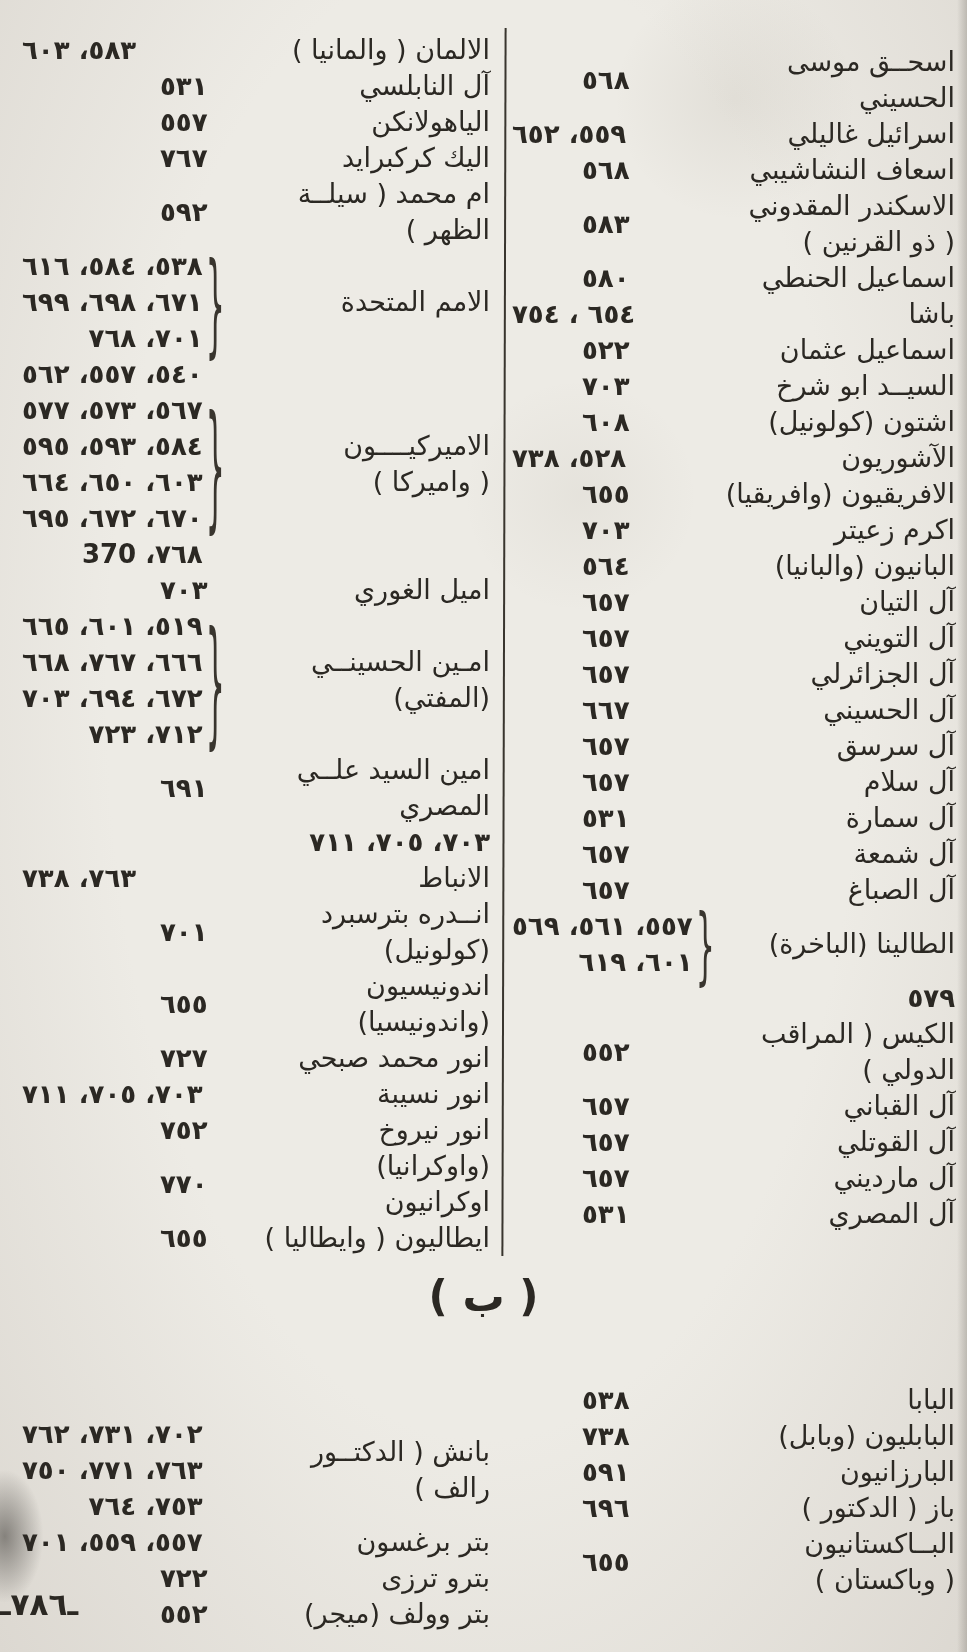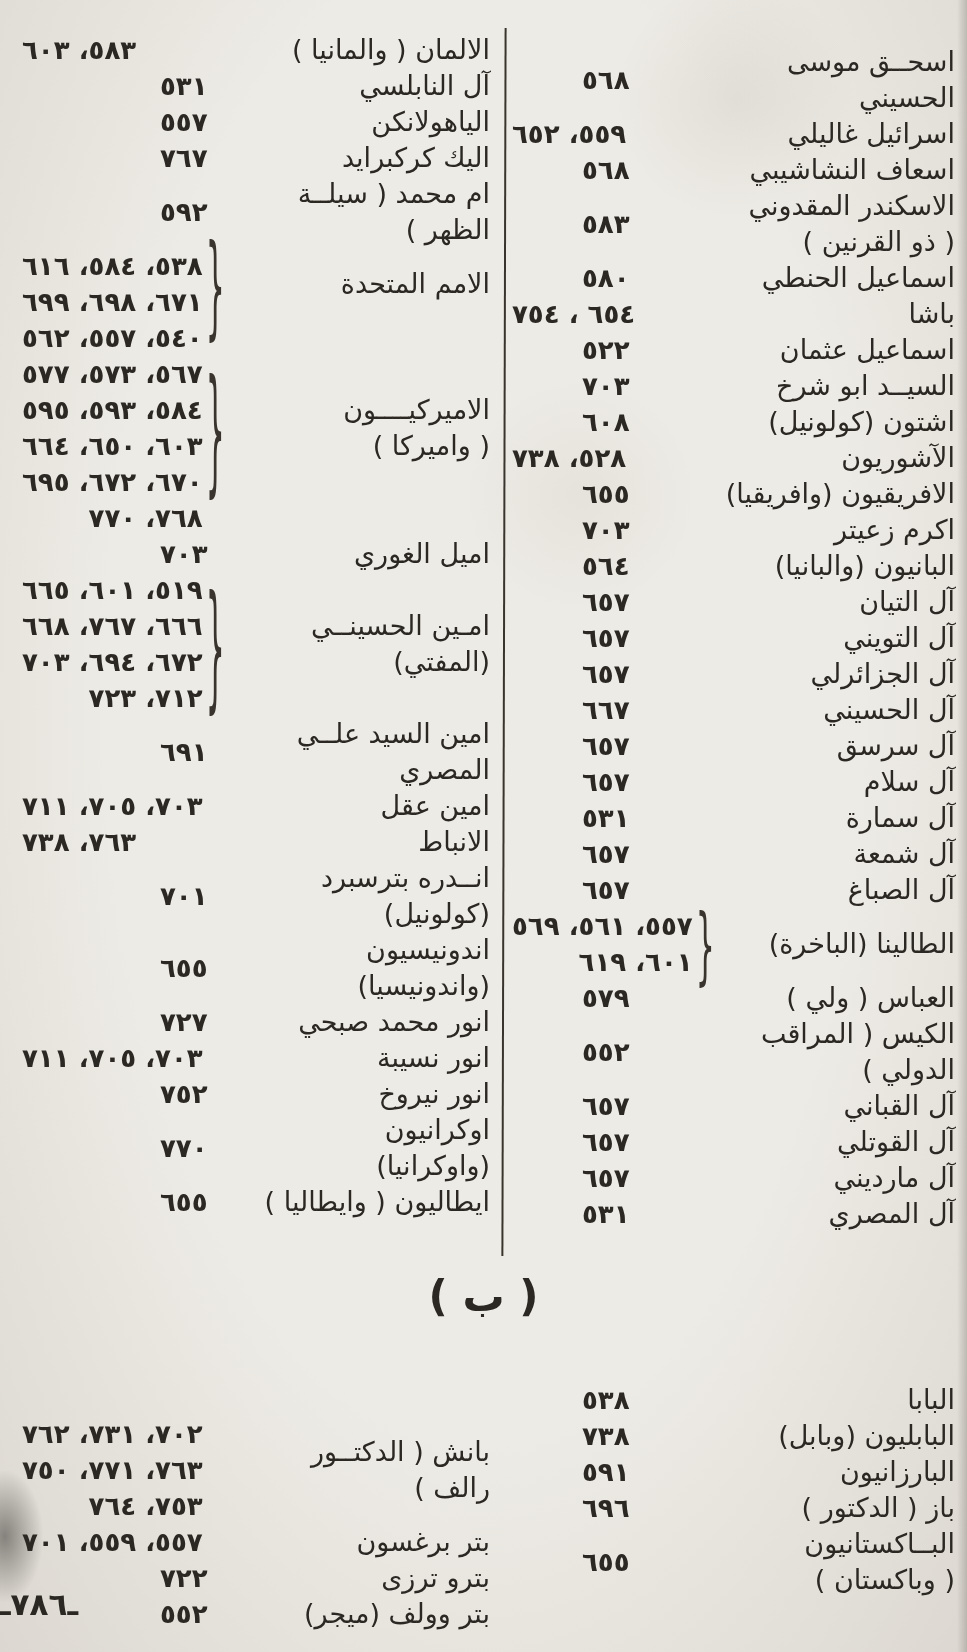--- a/index.html
+++ b/index.html
@@ -245,23 +245,20 @@
         <div class="entry-name">
           <div>الطالينا (الباخرة)</div>
         </div>
         <div class="brace" style="transform: scaleY(2.8);">}</div>
         <div class="entry-pages">
           <div>٥٥٧، ٥٦١، ٥٦٩</div>
           <div>٦٠١، ٦١٩</div>
         </div>
       </div>
       <div class="entry short">
-        <div class="entry-name">
-          <div>العباس ( ولي )</div>
-        </div>
         <div class="entry-pages">
           <div>٥٧٩</div>
         </div>
       </div>
       <div class="entry short">
         <div class="entry-name">
           <div>الكيس ( المراقب</div>
           <div>الدولي )</div>
         </div>
         <div class="entry-pages">
@@ -345,35 +342,36 @@
         </div>
       </div>
       <div class="entry">
         <div class="entry-name">
           <div>الامم المتحدة</div>
         </div>
         <div class="brace" style="transform: scaleY(3.75);">}</div>
         <div class="entry-pages">
           <div>٥٣٨، ٥٨٤، ٦١٦</div>
           <div>٦٧١، ٦٩٨، ٦٩٩</div>
+          <div>٧٠١، ٧٦٨</div>
         </div>
       </div>
       <div class="entry">
         <div class="entry-name">
           <div>الاميركيــــون</div>
           <div>( واميركا )</div>
         </div>
         <div class="brace" style="transform: scaleY(4.6);">}</div>
         <div class="entry-pages">
           <div>٥٤٠، ٥٥٧، ٥٦٢</div>
           <div>٥٦٧، ٥٧٣، ٥٧٧</div>
           <div>٥٨٤، ٥٩٣، ٥٩٥</div>
           <div>٦٠٣، ٦٥٠، ٦٦٤</div>
           <div>٦٧٠، ٦٧٢، ٦٩٥</div>
-          <div>٧٦٨، ٧٧٠</div>
+          <div>٧٦٨، 370</div>
         </div>
       </div>
       <div class="entry short">
         <div class="entry-name">
           <div>اميل الغوري</div>
         </div>
         <div class="entry-pages">
           <div>٧٠٣</div>
         </div>
       </div>
@@ -393,23 +391,20 @@
       <div class="entry short">
         <div class="entry-name">
           <div>امين السيد علــي</div>
           <div>المصري</div>
         </div>
         <div class="entry-pages">
           <div>٦٩١</div>
         </div>
       </div>
       <div class="entry">
-        <div class="entry-name">
-          <div>امين عقل</div>
-        </div>
         <div class="entry-pages">
           <div>٧٠٣، ٧٠٥، ٧١١</div>
         </div>
       </div>
       <div class="entry">
         <div class="entry-name">
           <div>الانباط</div>
         </div>
         <div class="entry-pages">
           <div>٧٦٣، ٧٣٨</div>
@@ -452,22 +447,22 @@
       <div class="entry short">
         <div class="entry-name">
           <div>انور نيروخ</div>
         </div>
         <div class="entry-pages">
           <div>٧٥٢</div>
         </div>
       </div>
       <div class="entry short">
         <div class="entry-name">
+          <div>(واوكرانيا)</div>
           <div>اوكرانيون</div>
-          <div>(واوكرانيا)</div>
         </div>
         <div class="entry-pages">
           <div>٧٧٠</div>
         </div>
       </div>
       <div class="entry short">
         <div class="entry-name">
           <div>ايطاليون ( وايطاليا )</div>
         </div>
         <div class="entry-pages">

